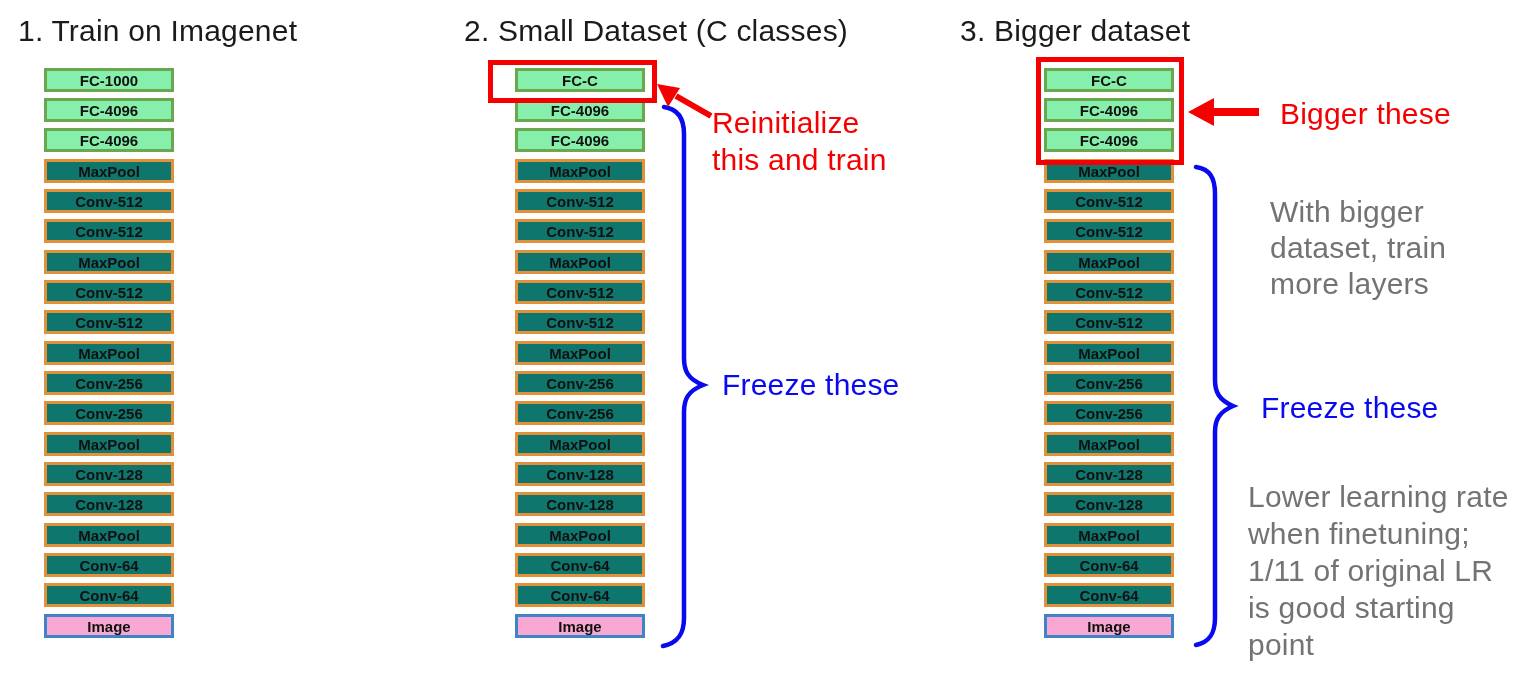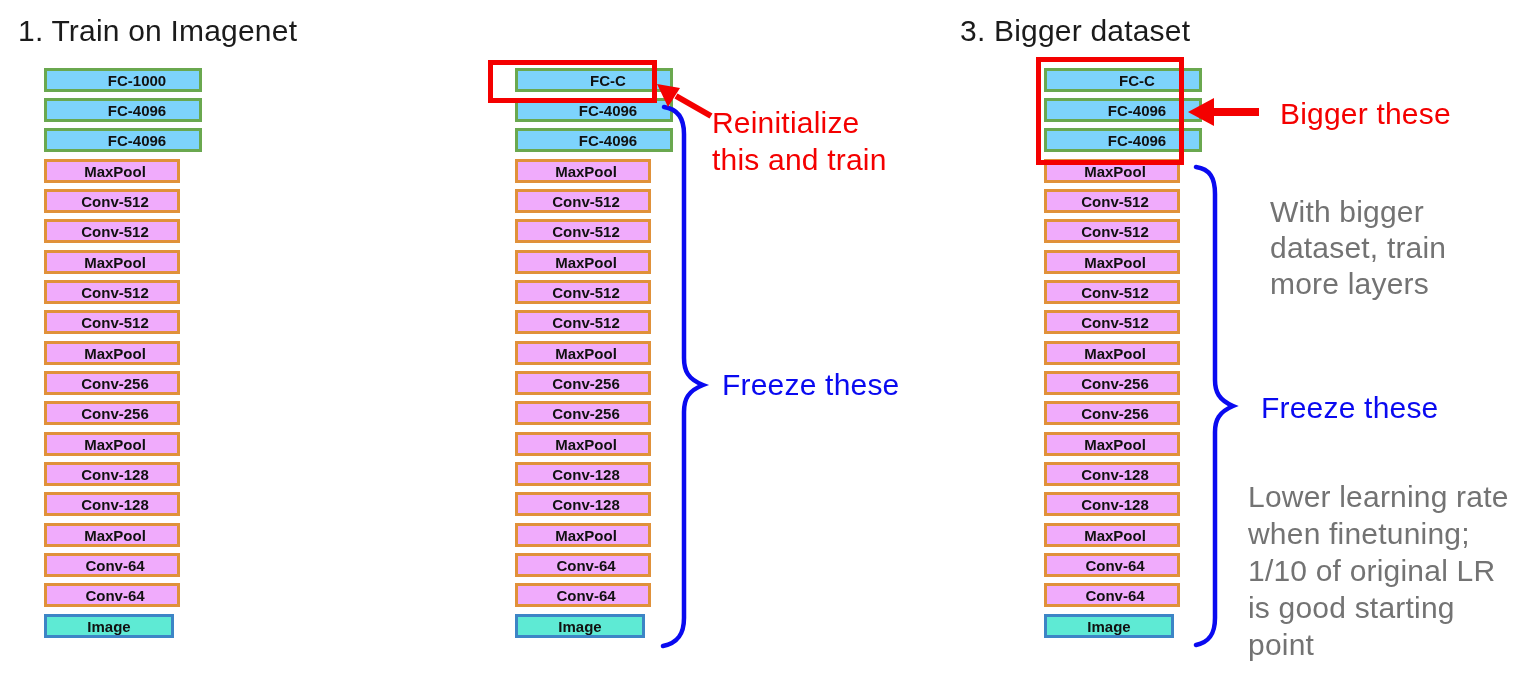--- a/index.html
+++ b/index.html
@@ -11,39 +11,40 @@
     position:absolute;margin:0;font-size:30px;font-weight:400;color:#1b1b1b;
     white-space:nowrap;letter-spacing:0.2px;
   }
   .stack{position:absolute;top:68px;}
   .group{margin-bottom:7px;}
   .layer{
     box-sizing:content-box;width:124px;height:18px;border:3px solid #000;
     margin-bottom:6px;display:flex;align-items:center;justify-content:center;
     font-size:15px;font-weight:700;color:#111;line-height:1;
   }
-  .layer.fc{background:#7dd3fc;border-color:#6aa84f;padding-left:28px;}
-  .layer.conv{background:#f0abfc;border-color:#e0913a;padding-left:6px;}
-  .layer.image{background:#5eead4;border-color:#3d85c6;}
+  .layer.fc{background:#86efac;border-color:#6aa84f;}
+  .layer.conv{background:#0f766e;border-color:#e0913a;}
+  .layer.image{background:#f9a8d4;border-color:#3d85c6;}
   .redbox{position:absolute;border:5px solid #f40000;background:transparent;}
   .overlay{position:absolute;left:0;top:0;pointer-events:none;}
   .note{
     position:absolute;font-size:30px;line-height:37px;white-space:pre-line;
     letter-spacing:0.2px;
   }
   .note.red{color:#f40000;}
   .note.blue{color:#0a0af0;}
   .note.black{color:#737373;line-height:36px;}
 </style>
 </head>
 <body>
 
 <div class="canvas">
 
   <h1 class="col-title" style="left:18px;top:14px;">1. Train on Imagenet</h1>
+  <h1 class="col-title" style="left:464px;top:14px;">2. Small Dataset (C classes)</h1>
   <h1 class="col-title" style="left:960px;top:14px;">3. Bigger dataset</h1>
 
   <div class="stack" style="left:44px;">
       <div class="group">
         <div class="layer fc">FC-1000</div>
         <div class="layer fc">FC-4096</div>
         <div class="layer fc">FC-4096</div>
       </div>
       <div class="group">
         <div class="layer conv">MaxPool</div>
@@ -175,17 +176,17 @@
   <div class="note red" style="left:1280px;top:95px;">Bigger these</div>
 
   <div class="note black" style="left:1270px;top:194px;">With bigger
 dataset, train
 more layers</div>
 
   <div class="note blue" style="left:1261px;top:389px;">Freeze these</div>
 
   <div class="note black" style="left:1248px;top:478px;line-height:37px;">Lower learning rate
 when finetuning;
-1/10 of original LR
+1/11 of original LR
 is good starting
 point</div>
 
 </div>
 
 </body></html>

